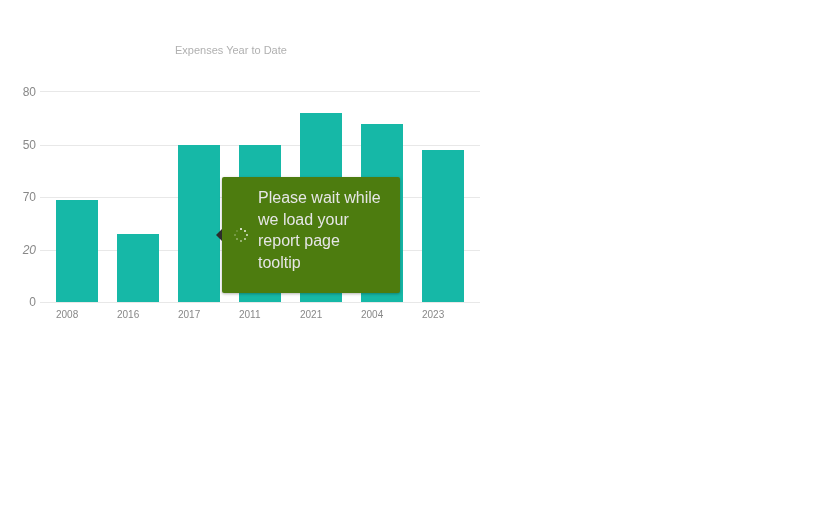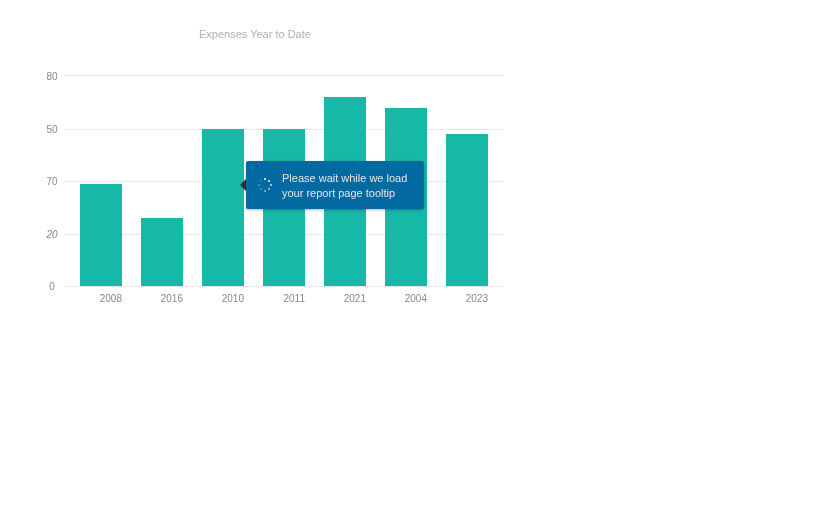--- a/index.html
+++ b/index.html
@@ -7,24 +7,23 @@
     padding: 0;
     width: 830px;
     height: 526px;
     background: #ffffff;
     font-family: "Segoe UI", Arial, sans-serif;
     position: relative;
   }
   .chart-wrap {
     position: absolute;
     left: 0;
-    top: 0;
+    top: 16px;
     width: 500px;
     height: 320px;
-    margin-left: 24px;
   }
   .title {
     position: absolute;
     left: 175px;
     top: 28px;
     font-size: 11px;
     color: #b0b0b0;
     font-weight: 400;
   }
   .plot {
@@ -38,53 +37,53 @@
   .grid {
     position: absolute;
     left: 0;
     width: 100%;
     border-top: 1px solid #e8e8e8;
   }
   .ylab {
     position: absolute;
     left: -20px;
     width: 16px;
-    text-align: center;
-    font-size: 10px;
+    text-align: right;
+    font-size: 12px;
     color: #888;
     transform: translateY(-50%);
   }
   .bars {
     position: absolute;
     left: 0;
     bottom: 0;
     width: 100%;
     height: 100%;
   }
   .bar {
     position: absolute;
     bottom: 0;
     width: 42px;
     background: #16b8a7;
   }
   .xlab {
     position: absolute;
     bottom: -18px;
     width: 42px;
-    text-align: right;
+    text-align: left;
     font-size: 10px;
     color: #888;
   }
   .tooltip {
     position: absolute;
-    background: #0369a1;
+    background: #4d7c0f;
     color: #e6e6e6;
-    font-size: 11px;
+    font-size: 16px;
     line-height: 1.35;
-    padding: 10px 14px 8px 36px;
+    padding: 10px 14px 20px 36px;
     border-radius: 2px;
     width: 128px;
     box-shadow: 0 1px 3px rgba(0,0,0,0.3);
   }
   .tooltip::before {
     content: "";
     position: absolute;
     left: -6px;
     top: 50%;
     transform: translateY(-50%);
@@ -124,21 +123,21 @@
         <div class="grid" style="top: 52.5px;"></div>
         <div class="ylab" style="top: 52.5px;">50</div>
         <div class="ylab" style="top: 0px;">80</div>
       </div>
     <div class="bars" id="bars">
         <div class="bar" style="left: 16px; height: 102.375px; background: rgb(22, 184, 167);"></div>
         <div class="xlab" style="left: 16px;">2008</div>
         <div class="bar" style="left: 77px; height: 68.25px; background: rgb(22, 184, 167);"></div>
         <div class="xlab" style="left: 77px;">2016</div>
         <div class="bar" style="left: 138px; height: 157.5px; background: rgb(22, 184, 167);"></div>
-        <div class="xlab" style="left: 138px;">2010</div>
+        <div class="xlab" style="left: 138px;">2017</div>
         <div class="bar" style="left: 199px; height: 157.5px; background: rgb(22, 184, 167);"></div>
         <div class="xlab" style="left: 199px;">2011</div>
         <div class="bar" style="left: 260px; height: 189px; background: rgb(22, 184, 167);"></div>
         <div class="xlab" style="left: 260px;">2021</div>
         <div class="bar" style="left: 321px; height: 178.5px; background: rgb(22, 184, 167);"></div>
         <div class="xlab" style="left: 321px;">2004</div>
         <div class="bar" style="left: 382px; height: 152.25px; background: rgb(22, 184, 167);"></div>
         <div class="xlab" style="left: 382px;">2023</div>
       </div>
 

